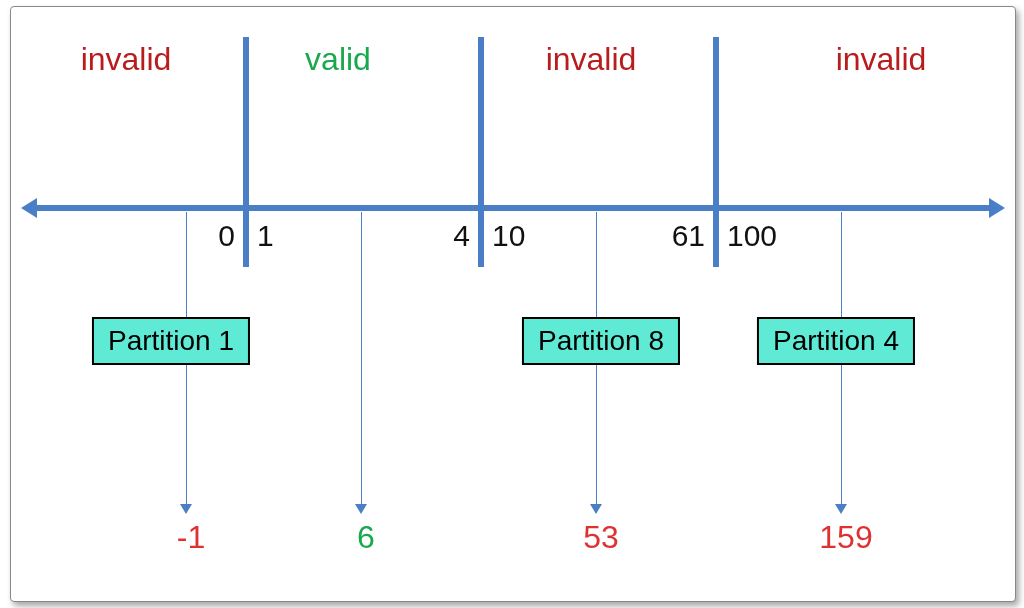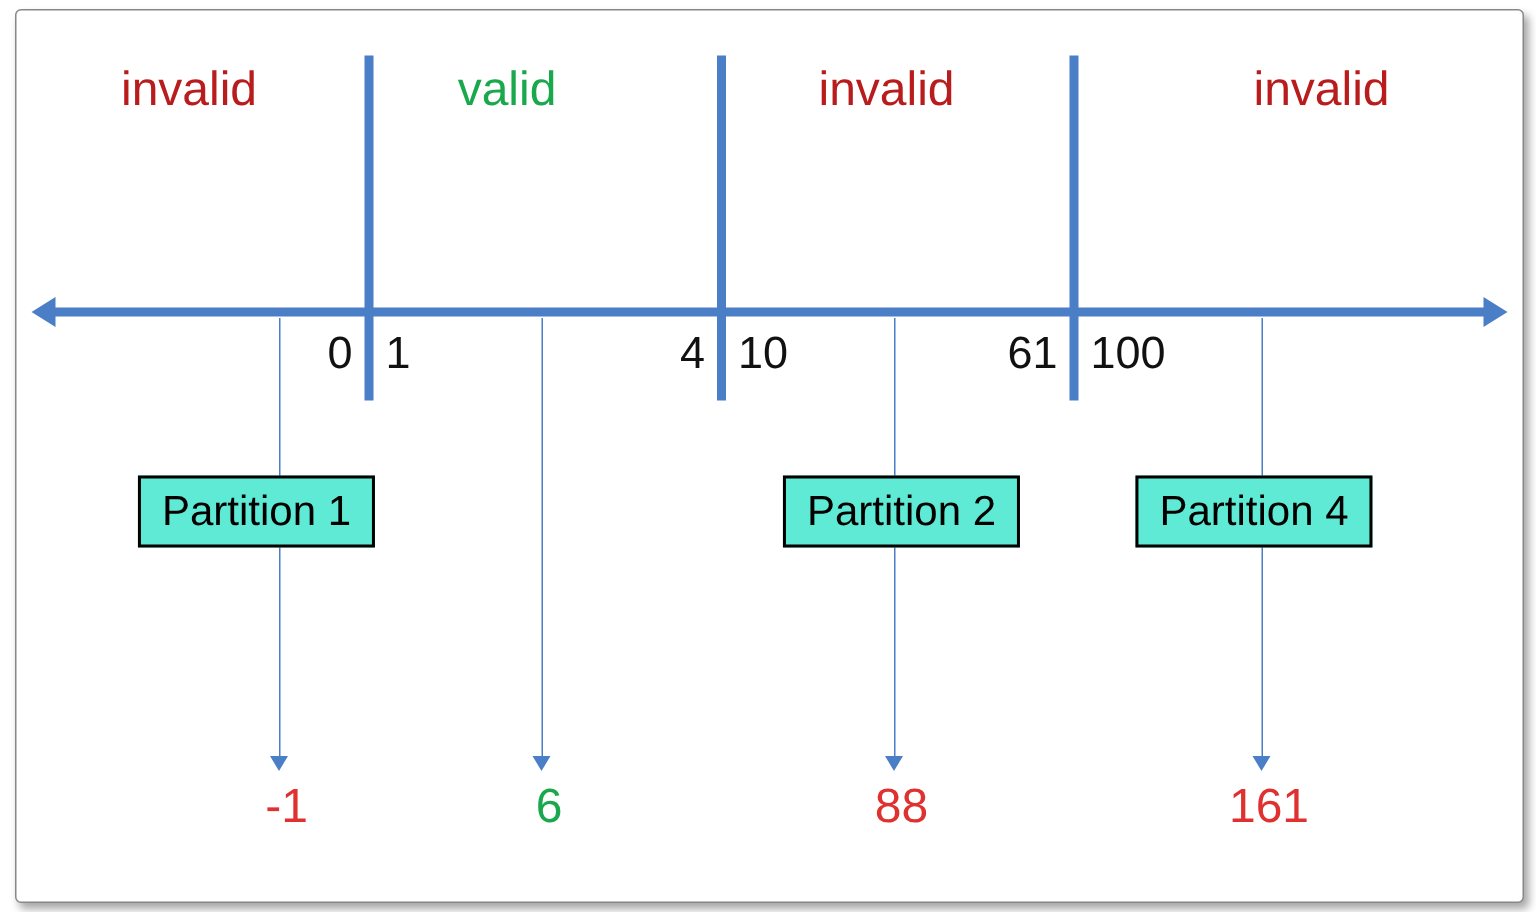--- a/index.html
+++ b/index.html
@@ -149,22 +149,22 @@
     <div class="leader long" style="left:350px"></div>
     <div class="leader-tip for-long" style="left:350px"></div>
 
     <div class="leader long" style="left:585px"></div>
     <div class="leader-tip for-long" style="left:585px"></div>
 
     <div class="leader long" style="left:830px"></div>
     <div class="leader-tip for-long" style="left:830px"></div>
 
     <div class="partition-box" style="left:160px">Partition 1</div>
-    <div class="partition-box" style="left:590px">Partition 2</div>
+    <div class="partition-box" style="left:590px">Partition 8</div>
     <div class="partition-box" style="left:825px">Partition 4</div>
 
     <div class="sample sample-invalid" style="left:180px">-1</div>
     <div class="sample sample-valid" style="left:355px">6</div>
-    <div class="sample sample-invalid" style="left:590px">88</div>
-    <div class="sample sample-invalid" style="left:835px">161</div>
+    <div class="sample sample-invalid" style="left:590px">53</div>
+    <div class="sample sample-invalid" style="left:835px">159</div>
 
   </div>
 </div>
 
 </body></html>

